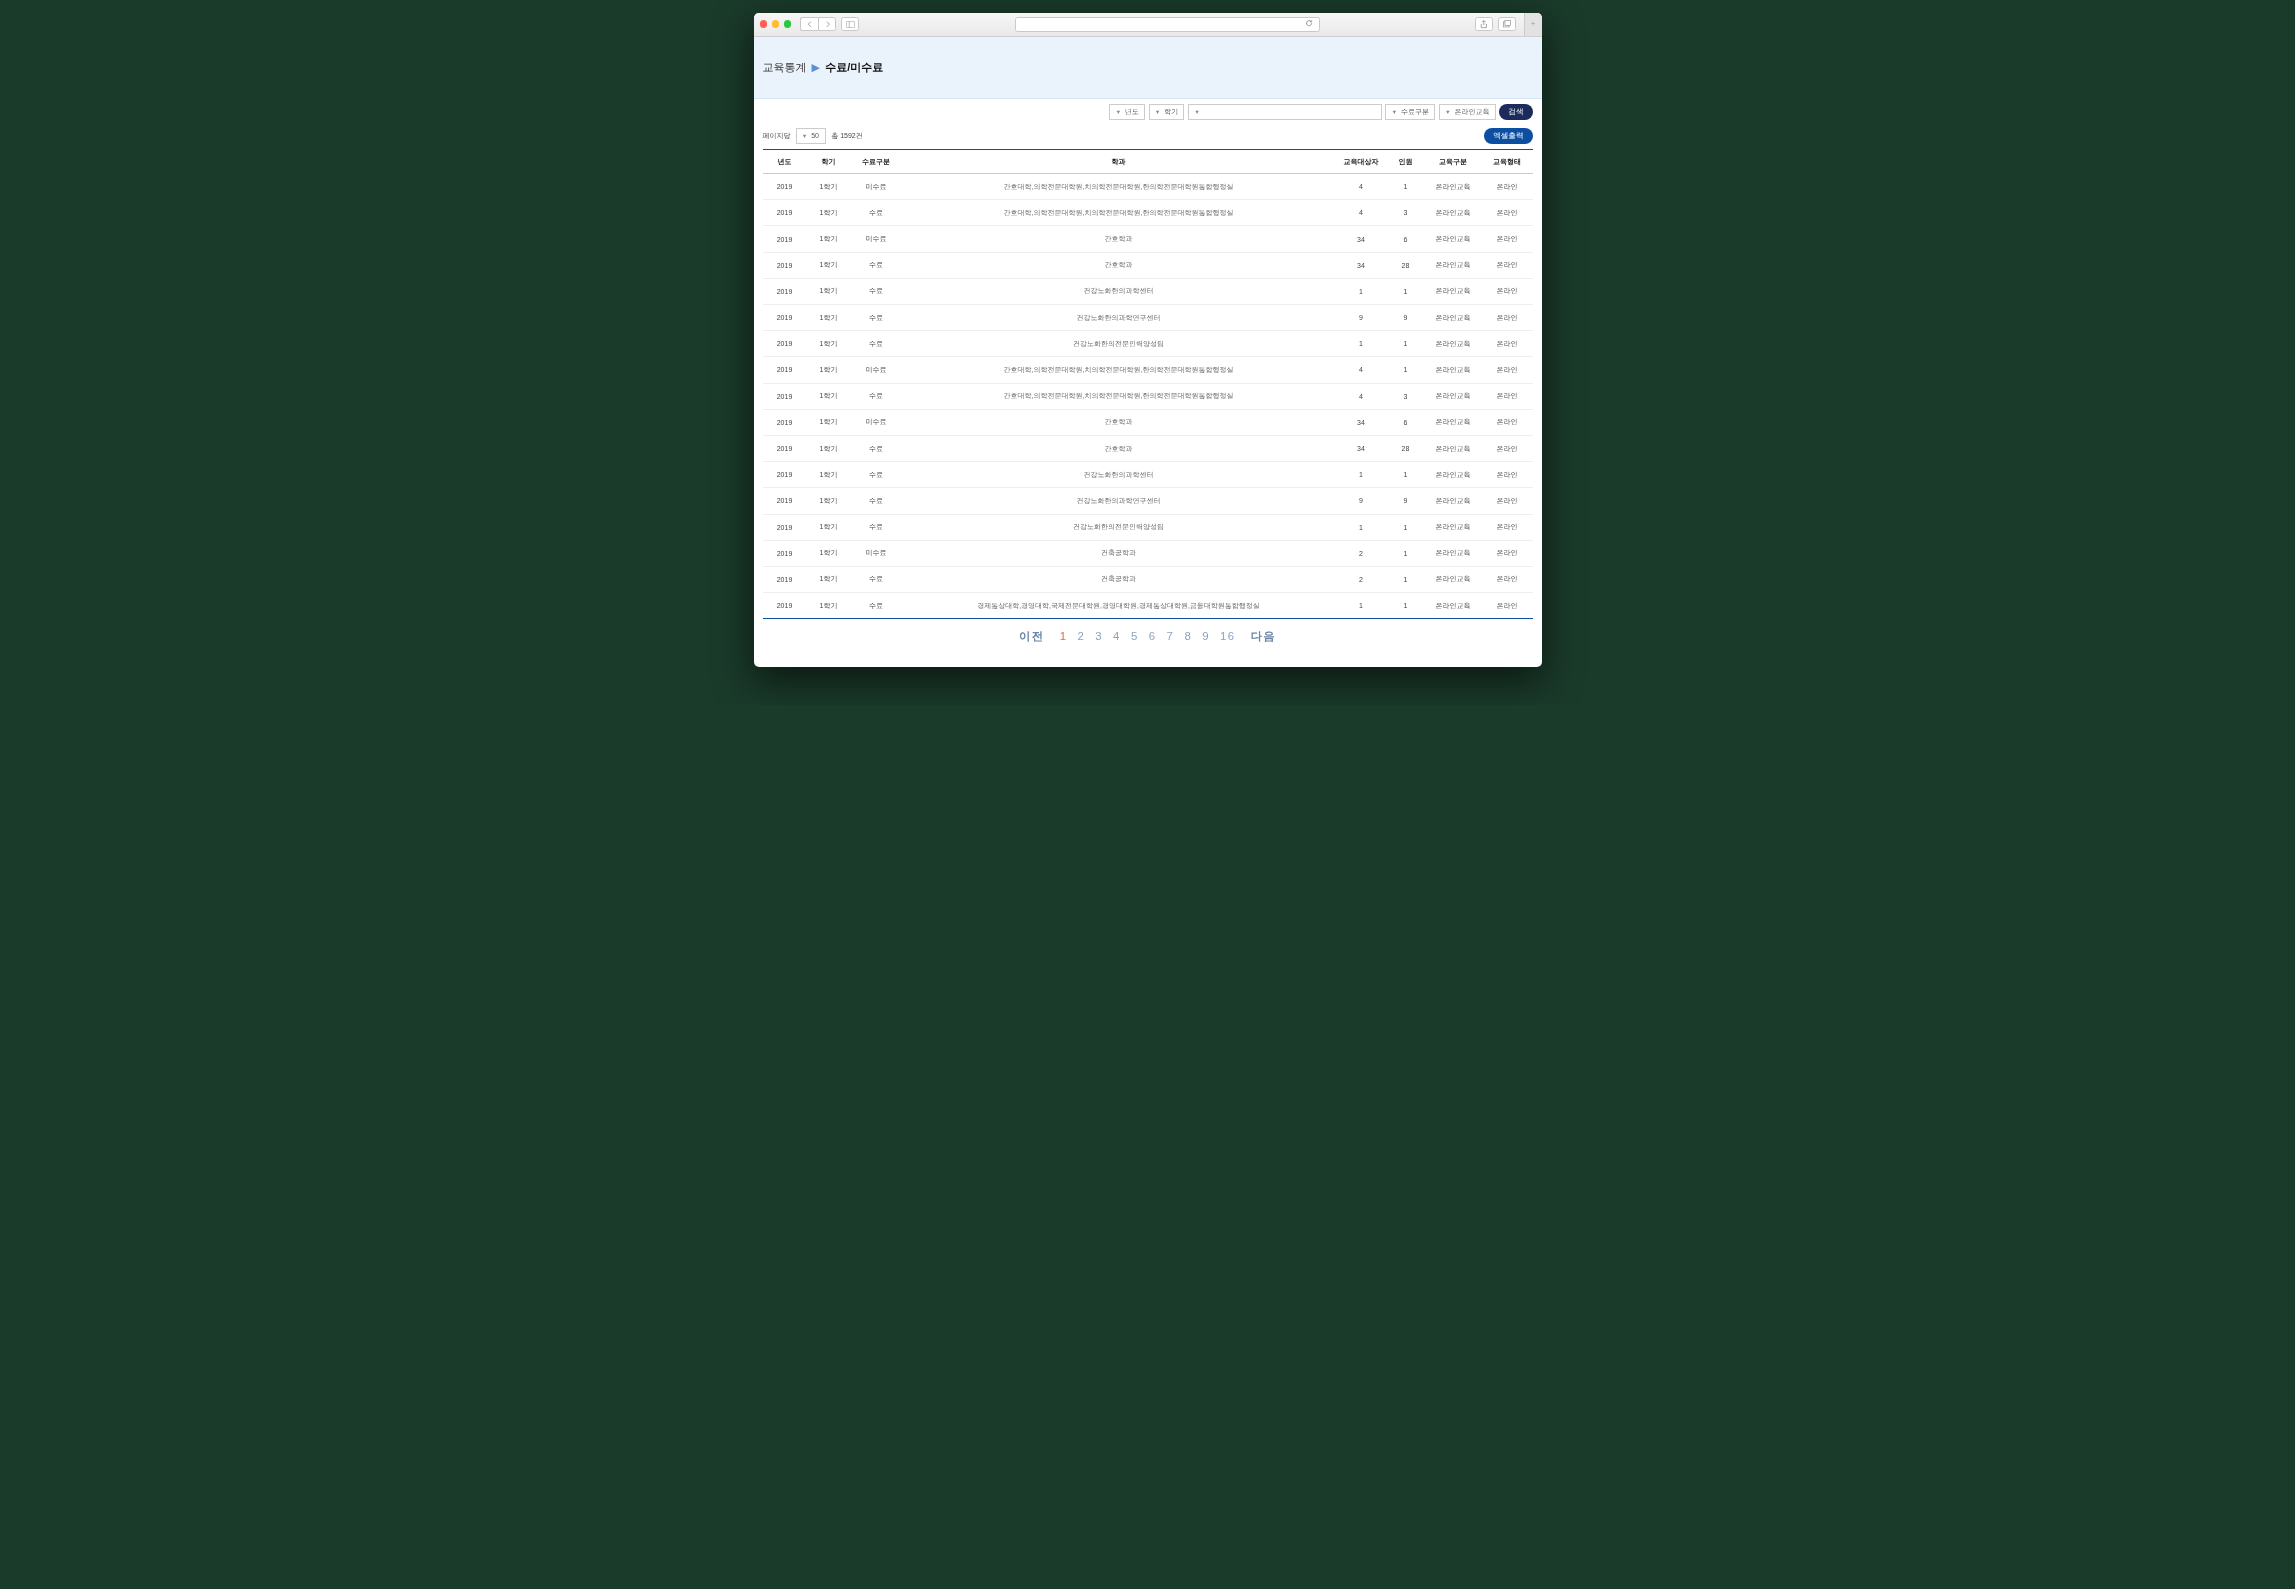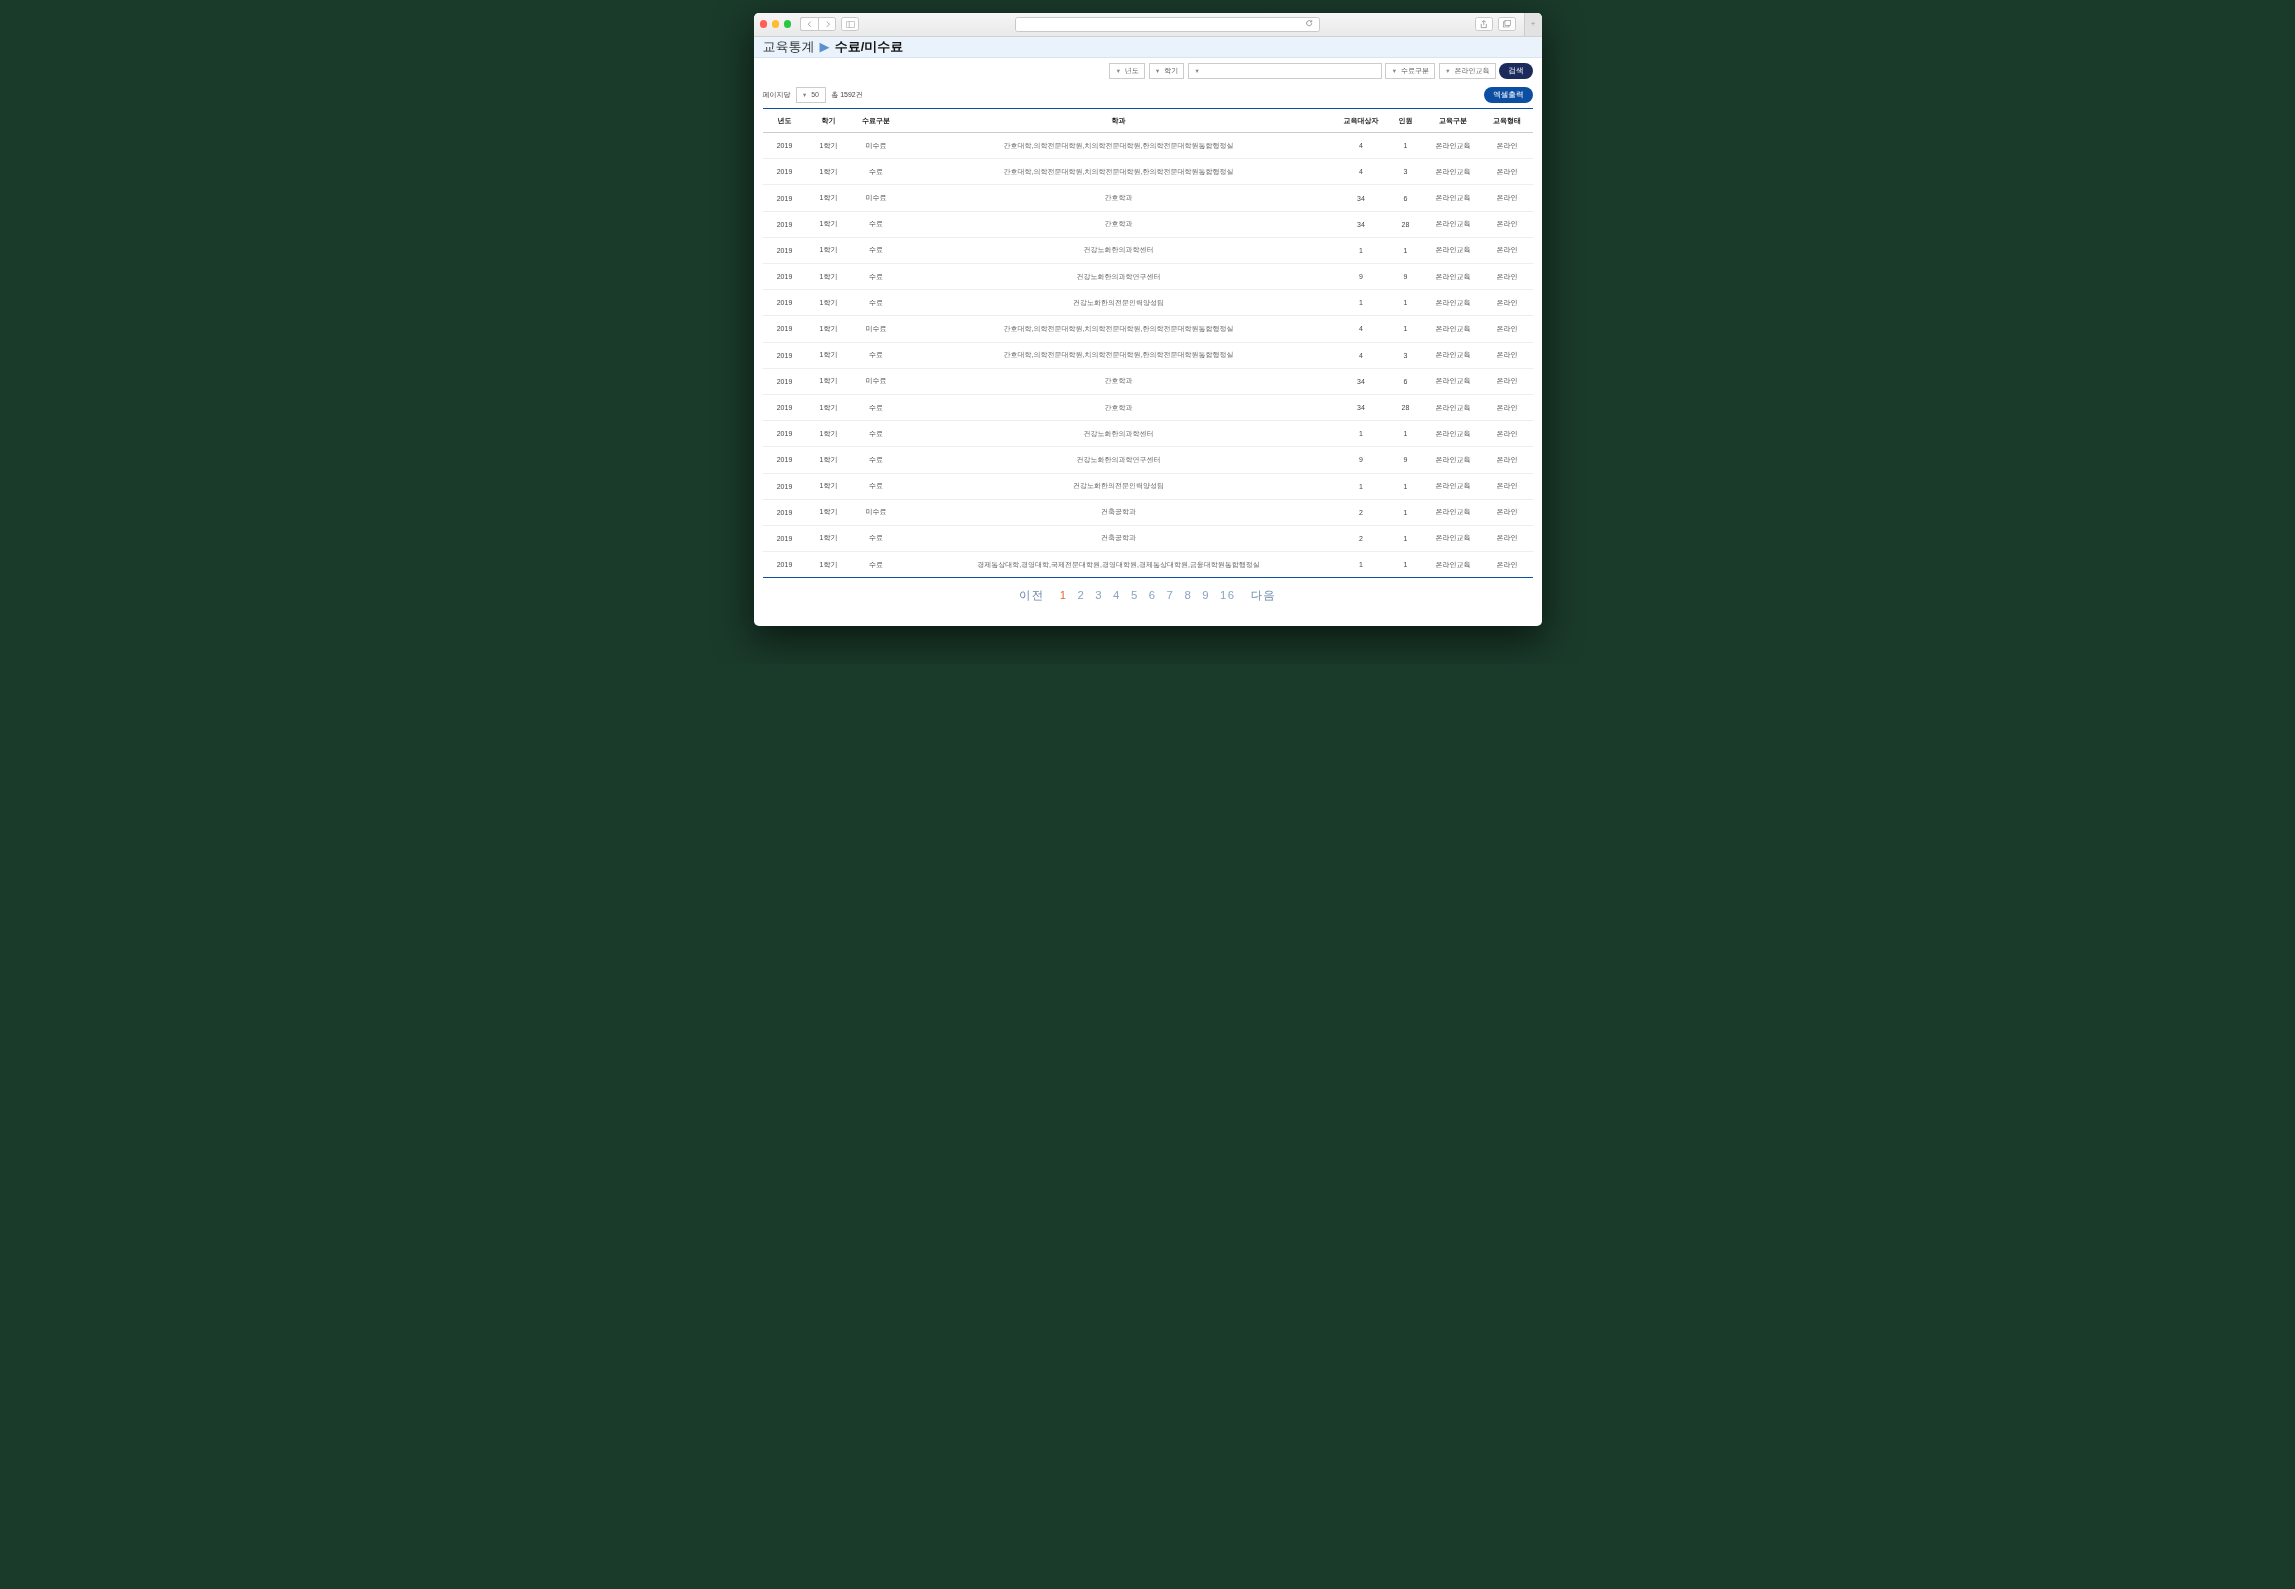--- a/index.html
+++ b/index.html
@@ -14,21 +14,21 @@
 .nav-btn, .sq-btn { width:18px; height:14px; border:0.6px solid #c9c9c9; border-radius:2.5px; background:#fff; display:flex; align-items:center; justify-content:center; color:#888; }
 .nav-group { display:flex; }
 .nav-group .nav-btn:first-child{border-radius:2.5px 0 0 2.5px;border-right:none;}
 .nav-group .nav-btn:last-child{border-radius:0 2.5px 2.5px 0;}
 .addr { flex:1; max-width:305px; height:15.3px; background:#fff; border:0.6px solid #c9c9c9; border-radius:2.5px; margin:0 auto; display:flex; align-items:center; justify-content:flex-end; padding:0 5.1px;}
 .addr .reload{color:#777;}
 .chrome-right{display:flex;gap:5.1px;align-items:center;}
 .plus-tab{width:18px;height:24px;display:flex;align-items:center;justify-content:center;color:#999;background:#e2e2e2;margin:-0 -6.4px -0 2.5px;border-left:0.6px solid #ccc;}
 
 
-.crumb { background:#eaf2fb; border-bottom:0.6px solid #d6e5f5; padding:1px 9px; font-size:13px; color:#333; display:flex; align-items:center; gap:5.1px;}
+.crumb { background:#eaf2fb; border-bottom:0.6px solid #d6e5f5; padding:23px 9px; font-size:11px; color:#333; display:flex; align-items:center; gap:5.1px;}
 .crumb b{color:#111;}
 .crumb .sep{color:#5b8fd0;}
 
 
 .filters { padding:5px 9px; display:flex; align-items:center; gap:3.8px; }
 .sel { height:16.5px; border:0.6px solid #ccc; background:#fff; font-size:7px; color:#555; padding:0 5.1px; display:flex; align-items:center; gap:3.8px; min-width:34px; }
 .sel.wide{flex:1;}
 .sel .tri{font-size:5.7px;color:#888;}
 .btn { height:16.5px; padding:0 9px; border-radius:8.3px; border:none; font-size:7.6px; color:#fff; cursor:pointer; }
 .btn.search{background:#1a2b5c;}
@@ -42,21 +42,21 @@
 table { width:calc(100% - 18px); margin:0 9px; border-collapse:collapse; font-size:7px; color:#444;}
 thead th { border-top:1.3px solid #0b4ea2; border-bottom:0.6px solid #ccc; padding:6.4px 3.8px; font-weight:600; color:#222; background:#fff; }
 tbody td { border-bottom:0.6px solid #eee; padding:7.6px 3.8px; text-align:center; }
 tbody tr:last-child td{border-bottom:1.3px solid #0b4ea2;}
 td.dept{color:#666;}
 
 
 .pager { text-align:center; padding:10.2px 0 23px; font-size:11.4px; color:#8aa3c2; letter-spacing:1.3px;}
 .pager span{padding:0 5.1px; cursor:pointer;}
 .pager .cur{color:#e46a3a;}
-.pager .nav{color:#6b85a8;}
+.pager .nav{color:#6b85a8;font-weight:bold;}
 
 .col-year{width:44px;} .col-sem{width:44px;} .col-stat{width:51px;}
 .col-tgt{width:51px;} .col-cnt{width:38px;} .col-cat{width:57px;} .col-type{width:51px;}
 </style>
 </head>
 <body>
 
 <div class="window">
 
   <div class="chrome">

